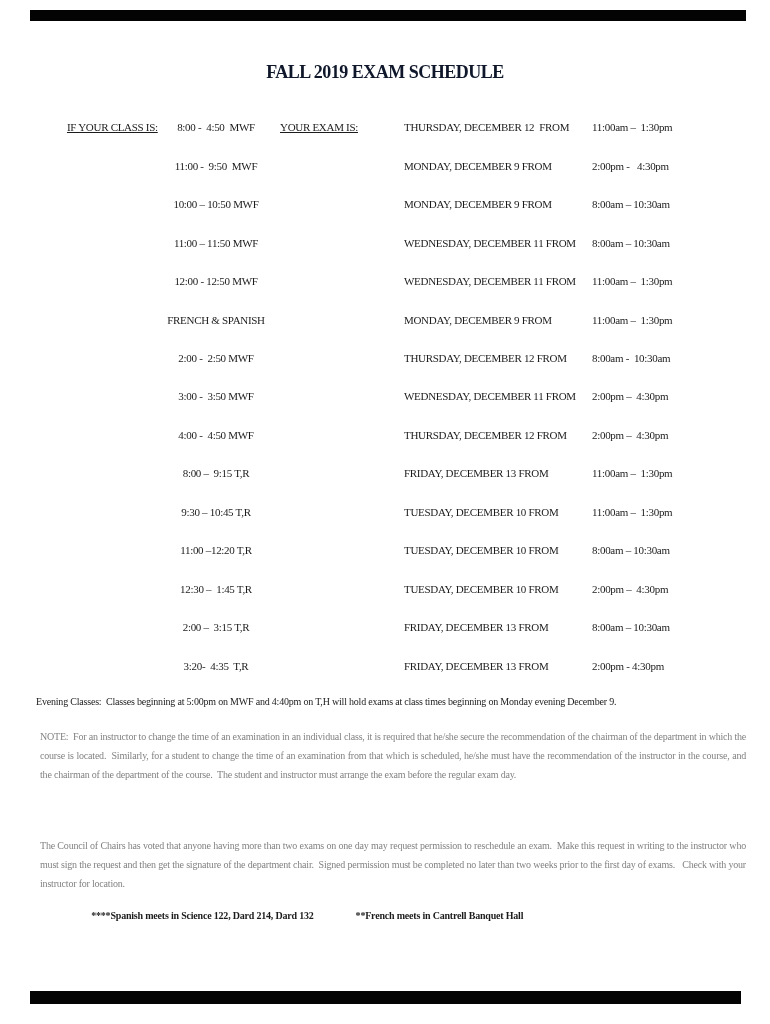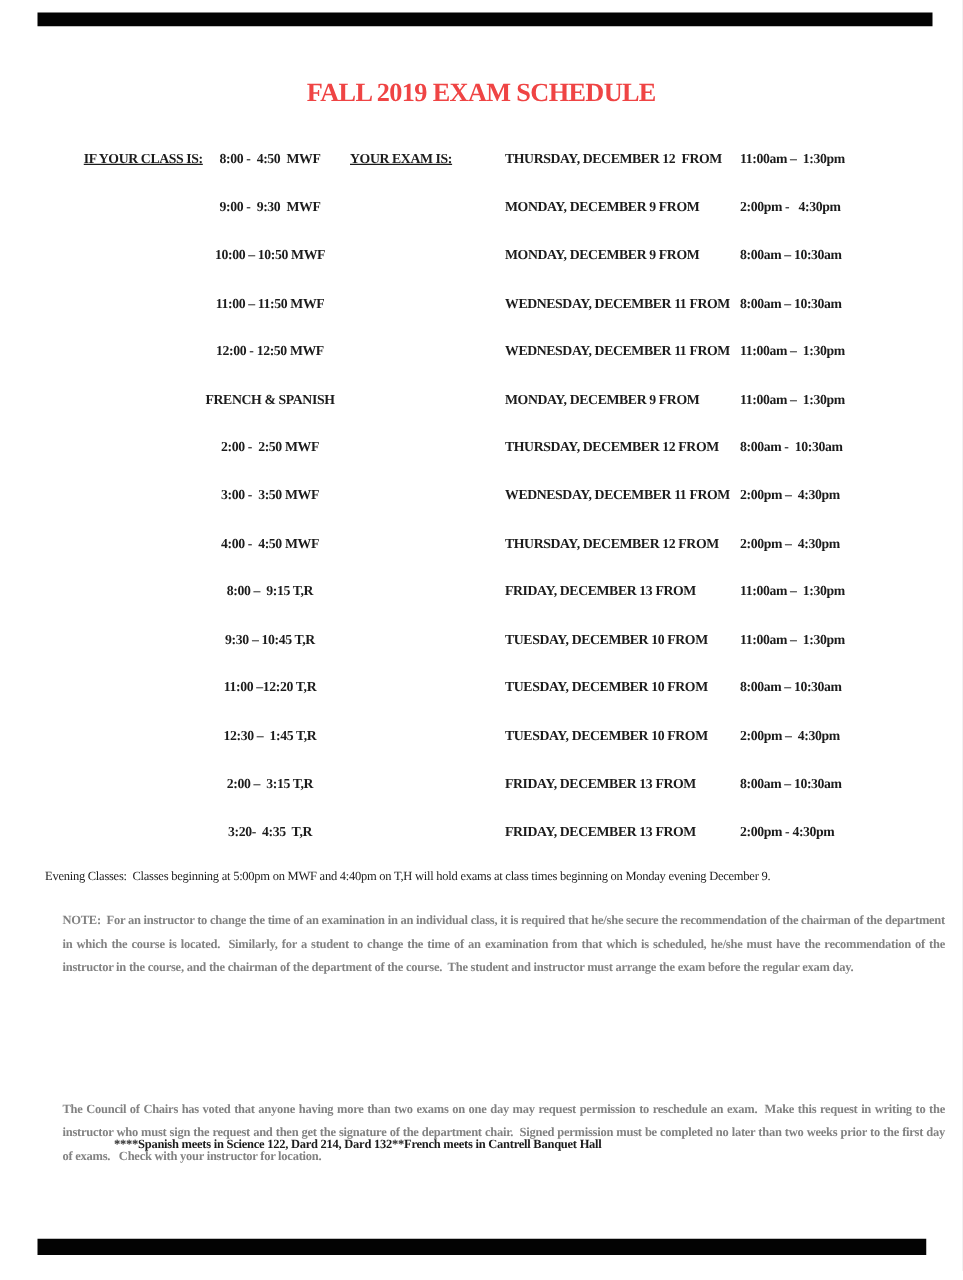--- a/index.html
+++ b/index.html
@@ -18,33 +18,33 @@
     background: #030303;
   }
   .bar-top    { left: 30px; top: 10px;  width: 716px; height: 11px; }
   .bar-bottom { left: 30px; top: 991px; width: 711px; height: 13px; }
 
   .doc-title {
     position: absolute;
     top: 62px; left: 0;
     width: 100%;
     text-align: center;
-    font-size: 21px;
+    font-size: 18px;
     font-weight: 700;
     letter-spacing: -0.5px;
-    color: #ef4444;
+    color: #0f172a;
   }
 
   .row {
     position: absolute;
     left: 0;
     width: 661px;
     height: 18px;
     font-size: 11px;
-    font-weight: 700;
+    font-weight: 400;
     letter-spacing: -0.3px;
     padding-left: 22px;
   }
   .row span { position: absolute; white-space: pre; }
   .c-h1   { left: 67px;  text-decoration: underline; }
   .c-h2   { left: 280px; text-decoration: underline; }
   .c-class{ left: 138px; width: 156px; text-align: center; }
   .c-day  { left: 404px; }
   .c-time { left: 592px; }
 
@@ -53,64 +53,64 @@
     top: 696px; left: 36px;
     width: 710px;
     font-size: 10px;
     font-weight: 400;
     letter-spacing: -0.2px;
     white-space: pre-wrap;
     color: #1c1c1c;
   }
   .para {
     position: absolute;
-    left: 50px;
+    left: 40px;
     width: 706px;
     font-size: 10px;
-    font-weight: 700;
+    font-weight: 400;
     letter-spacing: -0.2px;
     line-height: 19px;
     text-align: justify;
     white-space: pre-wrap;
     color: #828282;
   }
   .note-para    { top: 727px; }
   .allreq-line  { top: 806px; text-align: left; }
-  .council-para { top: 836px; margin-top: 42px; }
+  .council-para { top: 836px; }
 
   .meets-line {
     position: absolute;
     top: 899px; left: 82px;
     font-size: 10px;
     font-weight: 700;
     letter-spacing: -0.2px;
     white-space: pre;
     color: #1c1c1c;
   }
-  .meets-line .french { }
+  .meets-line .french { margin-left: 42px; }
 </style>
 </head>
 <body>
 
 <div class="page">
 
   <div class="scan-bar bar-top"></div>
 
   <div class="doc-title">FALL 2019 EXAM SCHEDULE</div>
 
   <div class="row" style="top:121px">
     <span class="c-h1">IF YOUR CLASS IS:</span>
     <span class="c-class">8:00 -  4:50  MWF</span>
     <span class="c-h2">YOUR EXAM IS:</span>
     <span class="c-day">THURSDAY, DECEMBER 12  FROM</span>
     <span class="c-time">11:00am –  1:30pm</span>
   </div>
 
   <div class="row" style="top:160px">
-    <span class="c-class">9:00 -  9:30  MWF</span>
+    <span class="c-class">11:00 -  9:50  MWF</span>
     <span class="c-day">MONDAY, DECEMBER 9 FROM</span>
     <span class="c-time">2:00pm -   4:30pm</span>
   </div>
 
   <div class="row" style="top:198px">
     <span class="c-class">10:00 – 10:50 MWF</span>
     <span class="c-day">MONDAY, DECEMBER 9 FROM</span>
     <span class="c-time">8:00am – 10:30am</span>
   </div>
 

